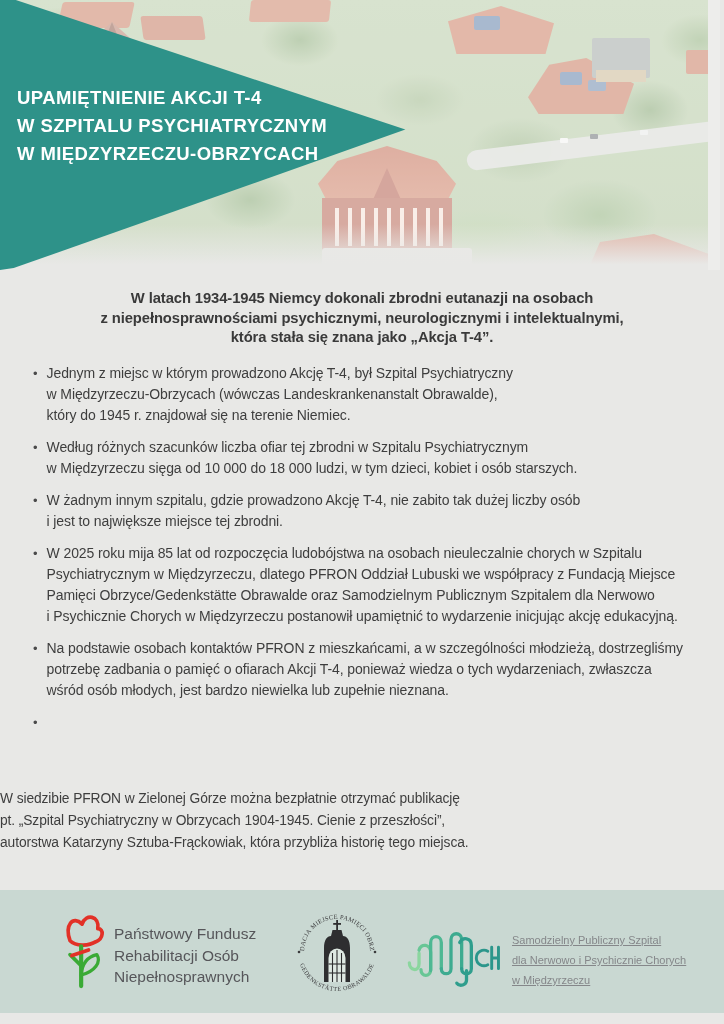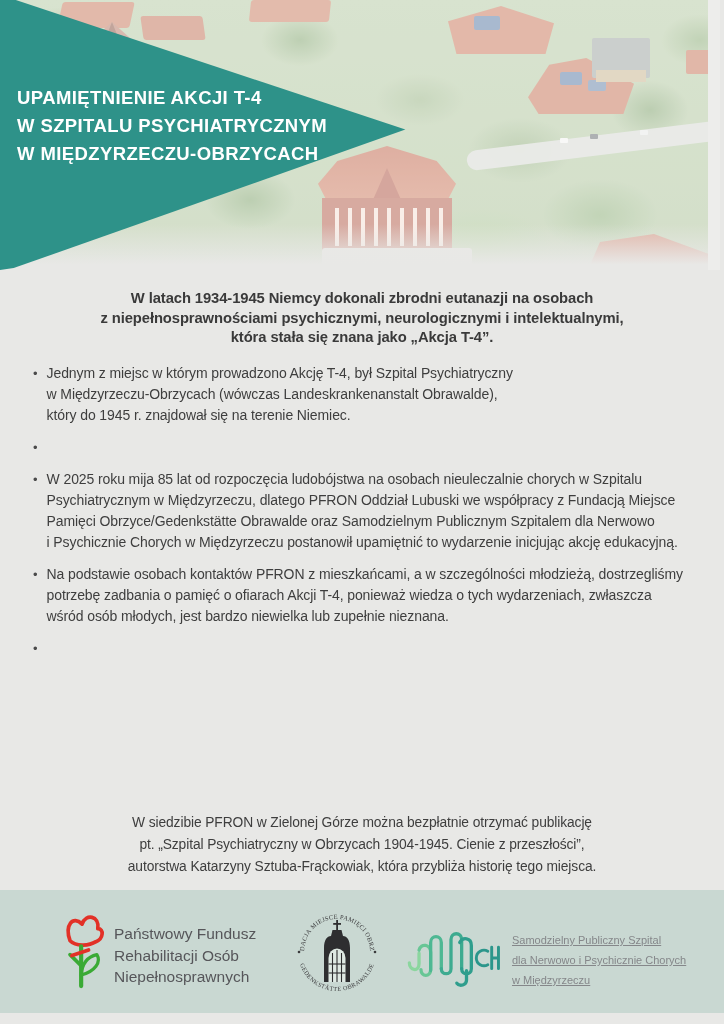--- a/index.html
+++ b/index.html
@@ -81,21 +81,21 @@
     color:#3a3a3a;font-weight:700;font-size:14.8px;line-height:19.5px;letter-spacing:-.1px;
   }
   .bullets{position:absolute;left:33px;top:363px;width:676px;}
   .bullet-item{display:flex;gap:9px;margin-bottom:11px;}
   .bullet-item .dot{flex:0 0 auto;color:#4a4a4a;font-size:13px;line-height:21px;}
   .bullet-item .dot::before{content:"•";}
   .bullet-item p{
     margin:0;color:#3e3e3e;font-size:14px;line-height:21px;letter-spacing:-.1px;
   }
   .closing{
-    position:absolute;left:0;top:812px;width:724px;text-align:center;
+    position:absolute;left:0;top:788px;width:724px;
     color:#3e3e3e;font-size:13.8px;line-height:22px;letter-spacing:-.1px;
   }
 
   
   .footer{position:absolute;left:0;top:890px;width:724px;height:123px;background:#c9d8d2;}
   .pfron-logo{position:absolute;left:58px;top:18px;}
   .pfron-name{position:absolute;left:114px;top:33px;color:#56565a;font-size:15.5px;line-height:21.5px;}
   .stamp{position:absolute;left:291px;top:16px;}
   .brain-logo{position:absolute;left:402px;top:36px;}
   .hospital-name{position:absolute;left:512px;top:40px;color:#85878a;font-size:11px;line-height:20px;text-decoration:underline;}
@@ -147,20 +147,27 @@
 
 <div class="bullets">
   <div class="bullet-item">
     <span class="dot"></span>
     <p class="pre">Jednym z miejsc w którym prowadzono Akcję T-4, był Szpital Psychiatryczny
 w Międzyrzeczu-Obrzycach (wówczas Landeskrankenanstalt Obrawalde),
 który do 1945 r. znajdował się na terenie Niemiec.</p>
   </div>
   <div class="bullet-item">
     <span class="dot"></span>
+    <p class="pre">Według różnych szacunków liczba ofiar tej zbrodni w Szpitalu Psychiatrycznym
+w Międzyrzeczu sięga od 10 000 do 18 000 ludzi, w tym dzieci, kobiet i osób starszych.</p>
+  </div>
+  <div class="bullet-item">
+    <span class="dot"></span>
+    <p class="pre">W żadnym innym szpitalu, gdzie prowadzono Akcję T-4, nie zabito tak dużej liczby osób
+i jest to największe miejsce tej zbrodni.</p>
   </div>
   <div class="bullet-item">
     <span class="dot"></span>
     <p class="pre">W 2025 roku mija 85 lat od rozpoczęcia ludobójstwa na osobach nieuleczalnie chorych w Szpitalu
 Psychiatrycznym w Międzyrzeczu, dlatego PFRON Oddział Lubuski we współpracy z Fundacją Miejsce
 Pamięci Obrzyce/Gedenkstätte Obrawalde oraz Samodzielnym Publicznym Szpitalem dla Nerwowo
 i Psychicznie Chorych w Międzyrzeczu postanowił upamiętnić to wydarzenie inicjując akcję edukacyjną.</p>
   </div>
   <div class="bullet-item">
     <span class="dot"></span>

